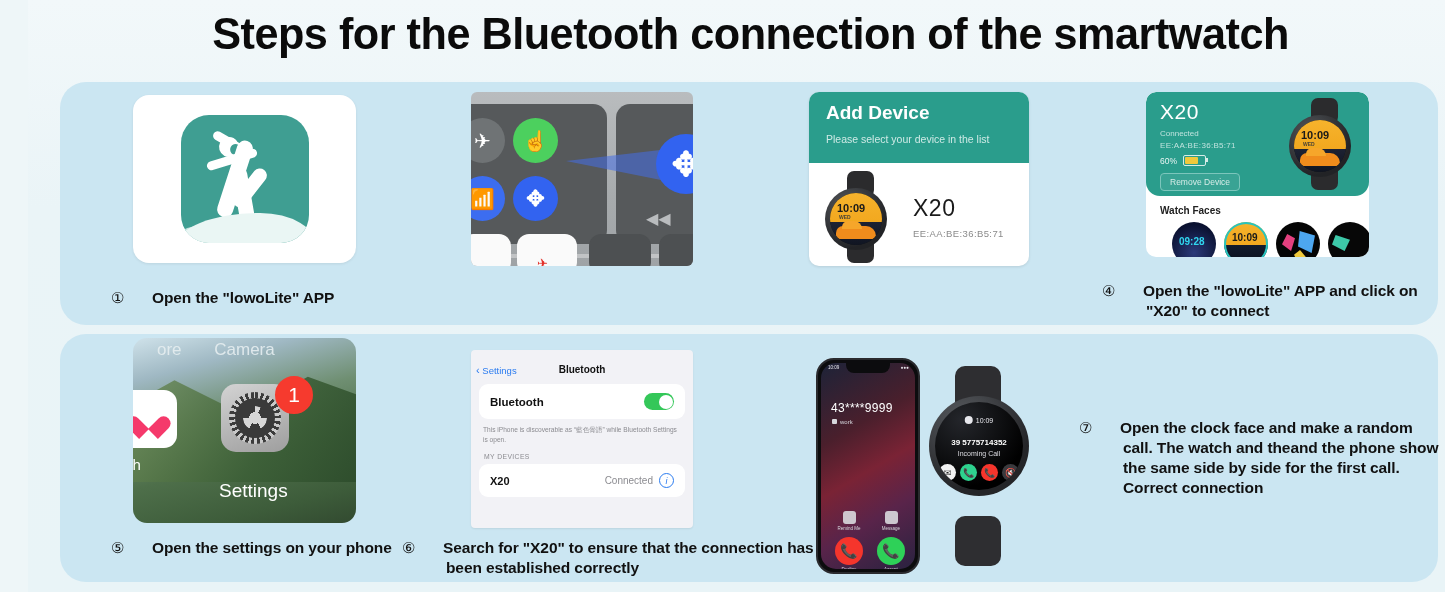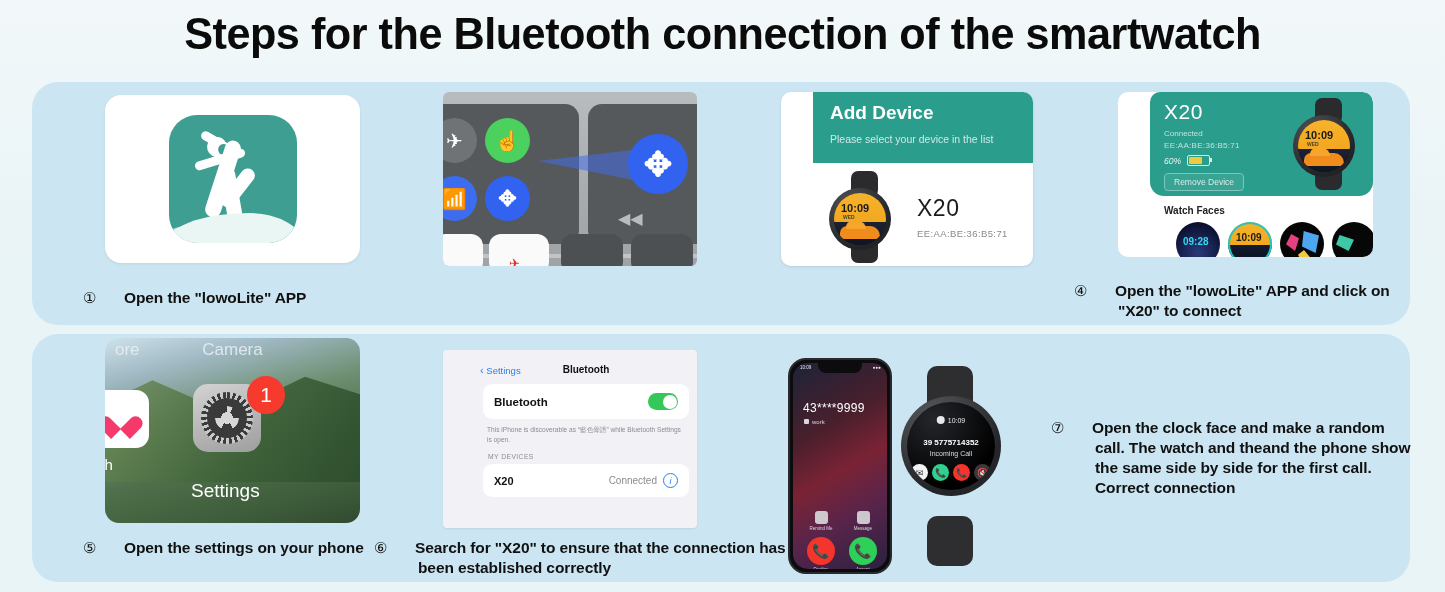--- a/index.html
+++ b/index.html
@@ -2,35 +2,35 @@
 <html><head>
 <meta charset="utf-8">
 <style>
   html,body{margin:0;padding:0;}
   body{
     width:1445px;height:592px;
     background:#eef6f8;
     font-family:"Liberation Sans", sans-serif;
     overflow:hidden;position:relative;
   }
-  .page{position:absolute;inset:0;background:linear-gradient(180deg,#f2f8fa 0%,#eaf4f7 35%,#e9f4f7 100%);}
+  .page{position:absolute;inset:0;background:linear-gradient(180deg,#f2f8fa 0%,#eaf4f7 35%,#e9f4f7 100%);margin-left:28px;}
 
   
   .title{
     position:absolute;left:0;top:8px;width:1445px;text-align:center;
     font-size:45px;font-weight:bold;color:#0b0b0b;
     font-family:"Liberation Sans", sans-serif;
     letter-spacing:-0.5px;transform:scaleX(0.96);
   }
 
   
   .panel{position:absolute;background:#cbe6f2;border-radius:26px;}
   #panel-row1{left:32px;top:82px;width:1378px;height:243px;}
   #panel-row2{left:32px;top:334px;width:1378px;height:248px;}
-  .shot{position:absolute;overflow:hidden;padding-left:32px;}
+  .shot{position:absolute;overflow:hidden;}
   .cap{
     position:absolute;font-size:15.5px;font-weight:bold;color:#111;
     line-height:20px;letter-spacing:-0.1px;
   }
   .cap .num{display:inline-block;width:19px;font-weight:normal;font-size:15px;}
   .cap-ind{padding-left:22px;text-indent:-22px;}
 
   
   #shot-1{left:105px;top:95px;width:223px;height:168px;background:#fff;border-radius:16px;
           box-shadow:0 1px 3px rgba(0,0,0,.08);}
@@ -106,21 +106,21 @@
   #ad-name{font-size:23px;color:#1a1a1a;letter-spacing:.5px;}
   #ad-mac{font-size:9.5px;color:#8a8a8a;margin-top:6px;letter-spacing:.4px;}
   #cap-3{left:781px;top:281px;width:250px;}
 
   
   #shot-4{left:1118px;top:92px;width:223px;height:165px;background:#fff;border-radius:10px;overflow:hidden;}
   #c4-head{position:relative;height:104px;background:#2a9d8c;border-radius:10px 10px 14px 14px;padding:8px 0 0 14px;box-sizing:border-box;}
   #c4-name{color:#fff;font-size:21px;letter-spacing:.5px;}
   #c4-conn{color:#bfe3de;font-size:8px;margin-top:5px;}
   #c4-mac{color:#bfe3de;font-size:8px;margin-top:3px;letter-spacing:.3px;}
-  #c4-batrow{display:flex;align-items:center;margin-top:5px;font-style:italic;}
+  #c4-batrow{display:flex;align-items:center;margin-top:5px;}
   #c4-bat{color:#e8f5f3;font-size:8.5px;}
   .bat-icon{margin-left:6px;width:21px;height:9px;border:1px solid #d6ece8;border-radius:2px;position:relative;}
   .bat-icon:after{content:"";position:absolute;right:-3px;top:2px;width:2px;height:4px;background:#d6ece8;}
   .bat-icon i{position:absolute;left:1px;top:1px;bottom:1px;width:60%;background:#f0c93c;border-radius:1px;}
   #c4-remove{margin-top:7px;display:inline-block;padding:3px 9px;border:1px solid #7cc6bc;border-radius:4px;
              color:#d6ece8;font-size:8.5px;background:rgba(255,255,255,.07);}
   #c4-watch{position:absolute;right:8px;top:6px;width:80px;height:92px;}
   #c4-faceslabel{font-size:10px;color:#222;margin:9px 0 0 14px;font-weight:bold;}
   #c4-faces{display:flex;gap:8px;margin:6px 0 0 26px;}
   .face{width:44px;height:44px;border-radius:50%;overflow:hidden;position:relative;flex:0 0 44px;background:#000;}
@@ -142,21 +142,21 @@
   #cap-4{left:1096px;top:281px;width:300px;}
 
   
   #shot-5{left:105px;top:338px;width:223px;height:185px;border-radius:14px;overflow:hidden;}
   #hs-bg{position:absolute;inset:0;background:
       linear-gradient(165deg,#cfe2ea 0%,#9fb8c3 18%,#6f8f72 40%,#4e6f4a 62%,#3d5c3a 85%,#324a30 100%);}
   #hs-bg:after{content:"";position:absolute;left:-10%;top:18%;width:130%;height:60%;
       background:linear-gradient(120deg,rgba(120,150,95,.8),rgba(60,95,55,.9) 55%,rgba(40,70,40,.95));
       clip-path:polygon(0 40%,22% 8%,45% 38%,68% 5%,100% 35%,100% 100%,0 100%);}
   #hs-top{position:absolute;left:0;top:2px;width:100%;text-align:center;color:#e6eef0;font-size:17px;opacity:.9;}
-  #hs-top .left{position:absolute;left:10px;top:0;}
+  #hs-top .left{position:absolute;left:24px;top:0;}
   #health-icon{position:absolute;left:-14px;top:52px;width:58px;height:58px;border-radius:13px;background:#fff;
      display:flex;align-items:center;justify-content:center;}
   #health-icon .heart{width:27px;height:25px;position:relative;}
   #health-icon .heart:before,#health-icon .heart:after{content:"";position:absolute;top:0;width:14px;height:22px;
      background:#f5396b;border-radius:8px 8px 0 0;}
   #health-icon .heart:before{left:13px;transform:rotate(45deg);transform-origin:0 100%;}
   #health-icon .heart:after{left:0px;transform:rotate(-45deg);transform-origin:100% 100%;}
   #health-lbl{position:absolute;left:-8px;top:118px;color:#fff;font-size:15px;}
   #settings-icon{position:absolute;left:88px;top:46px;width:68px;height:68px;border-radius:15px;
      background:linear-gradient(160deg,#d3d3d3,#9e9e9e);display:flex;align-items:center;justify-content:center;}

